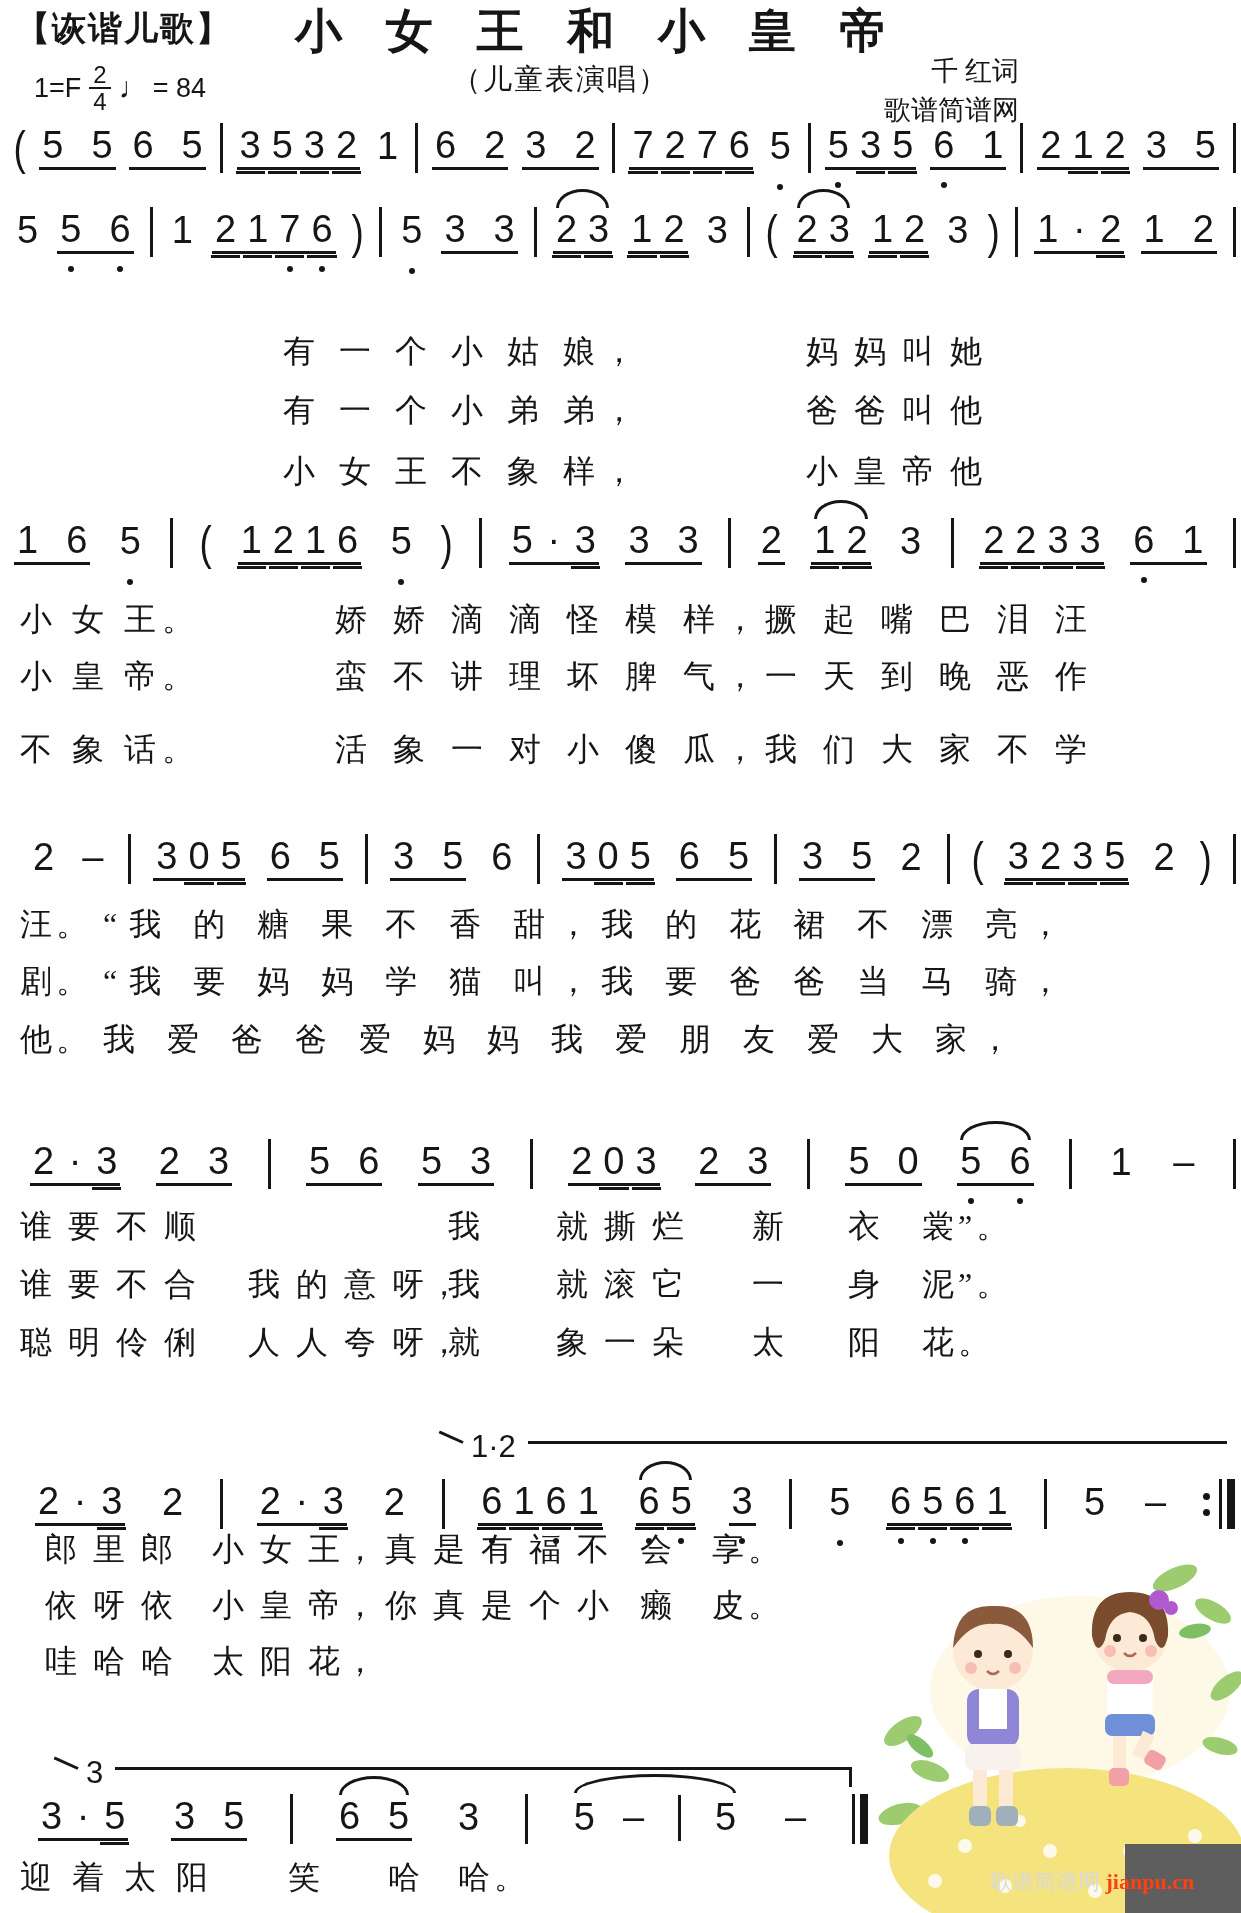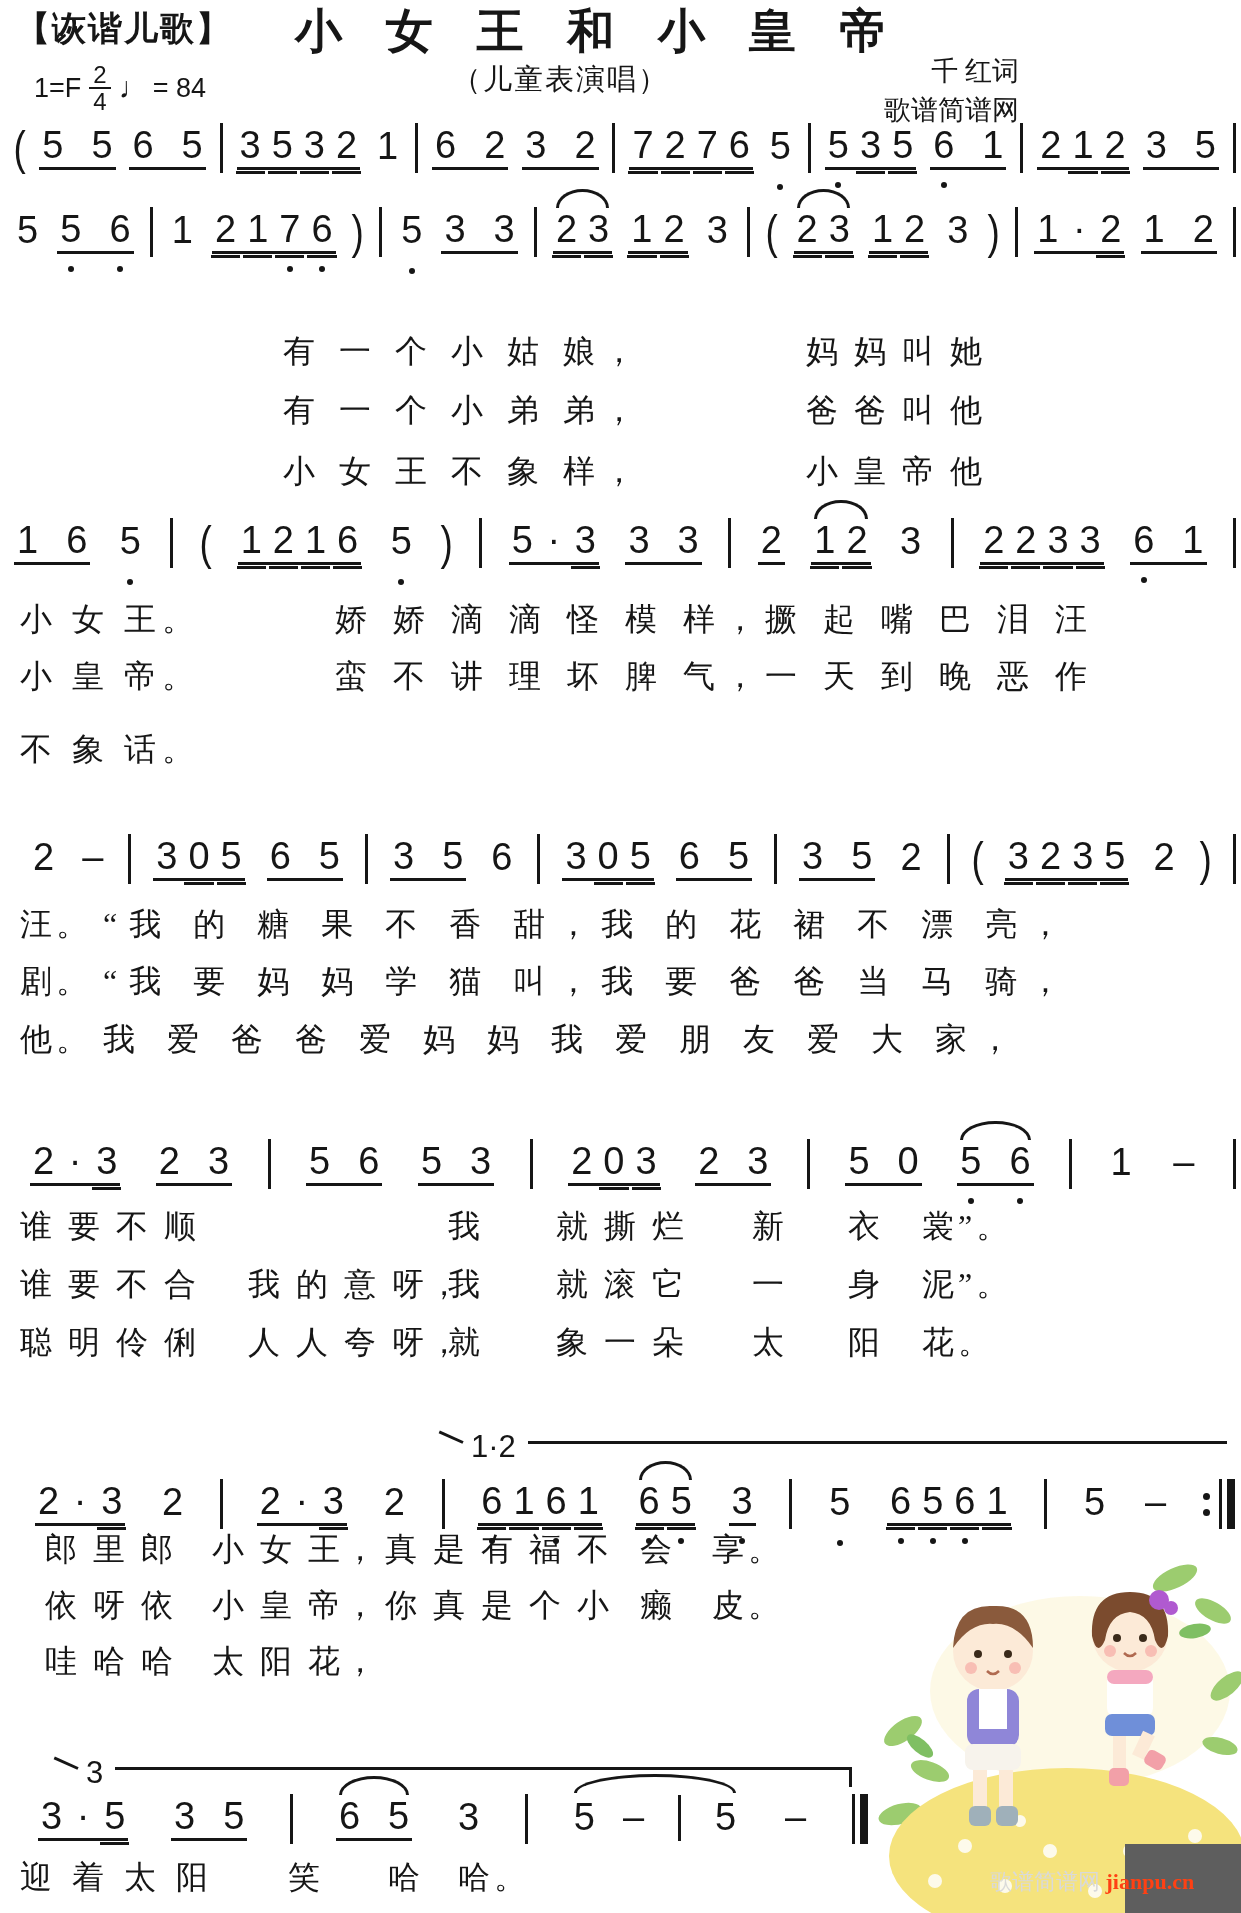--- a/index.html
+++ b/index.html
@@ -547,20 +547,21 @@
       <div class="lrow" style="top: 598px;">
         <span class="lseg" style="left: 20px; letter-spacing: 6px;">小 女 王。</span>
         <span class="lseg" style="left: 335px; letter-spacing: 9px;">娇 娇 滴 滴 怪 模 样，撅 起 嘴 巴 泪 汪</span>
       </div>
       <div class="lrow" style="top: 655px;">
         <span class="lseg" style="left: 20px; letter-spacing: 6px;">小 皇 帝。</span>
         <span class="lseg" style="left: 335px; letter-spacing: 9px;">蛮 不 讲 理 坏 脾 气，一 天 到 晚 恶 作</span>
       </div>
       <div class="lrow" style="top: 728px;">
         <span class="lseg" style="left: 20px; letter-spacing: 6px;">不 象 话。</span>
+        <span class="lseg" style="left: 335px; letter-spacing: 9px;">活 象 一 对 小 傻 瓜，我 们 大 家 不 学</span>
       </div>
       <div class="lrow" style="top: 903px;">
         <span class="lseg" style="left: 20px;">汪。</span>
         <span class="lseg" style="left: 103px; letter-spacing: 12px;">“我 的 糖 果 不 香 甜，我 的 花 裙 不 漂 亮，</span>
       </div>
       <div class="lrow" style="top: 960px;">
         <span class="lseg" style="left: 20px;">剧。</span>
         <span class="lseg" style="left: 103px; letter-spacing: 12px;">“我 要 妈 妈 学 猫 叫，我 要 爸 爸 当 马 骑，</span>
       </div>
       <div class="lrow" style="top: 1018px;">

